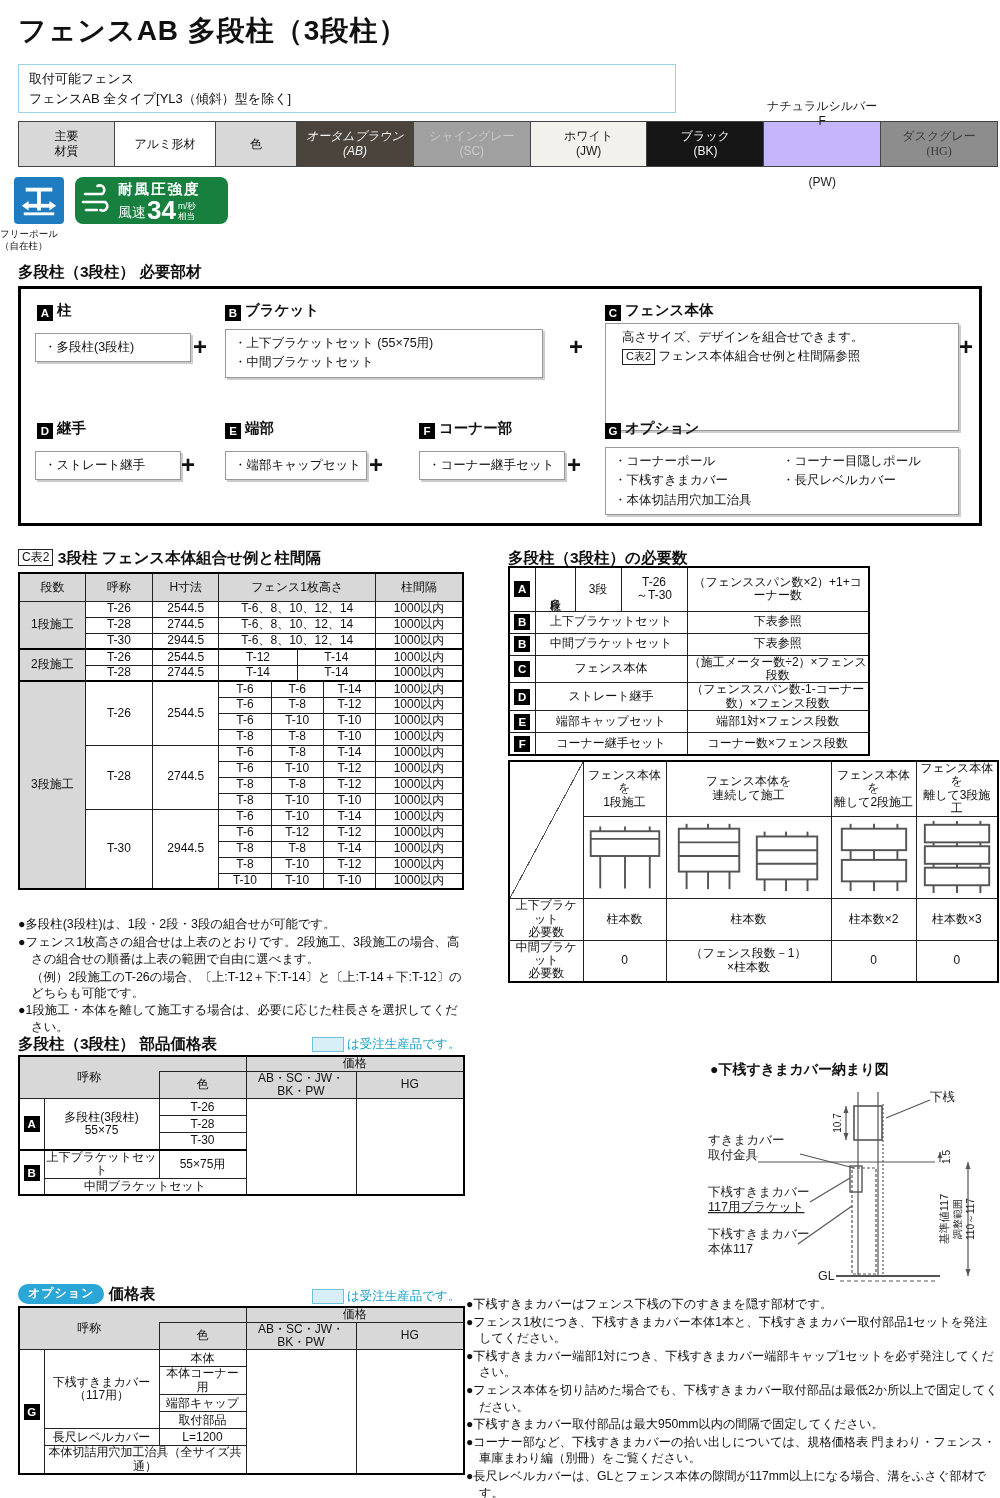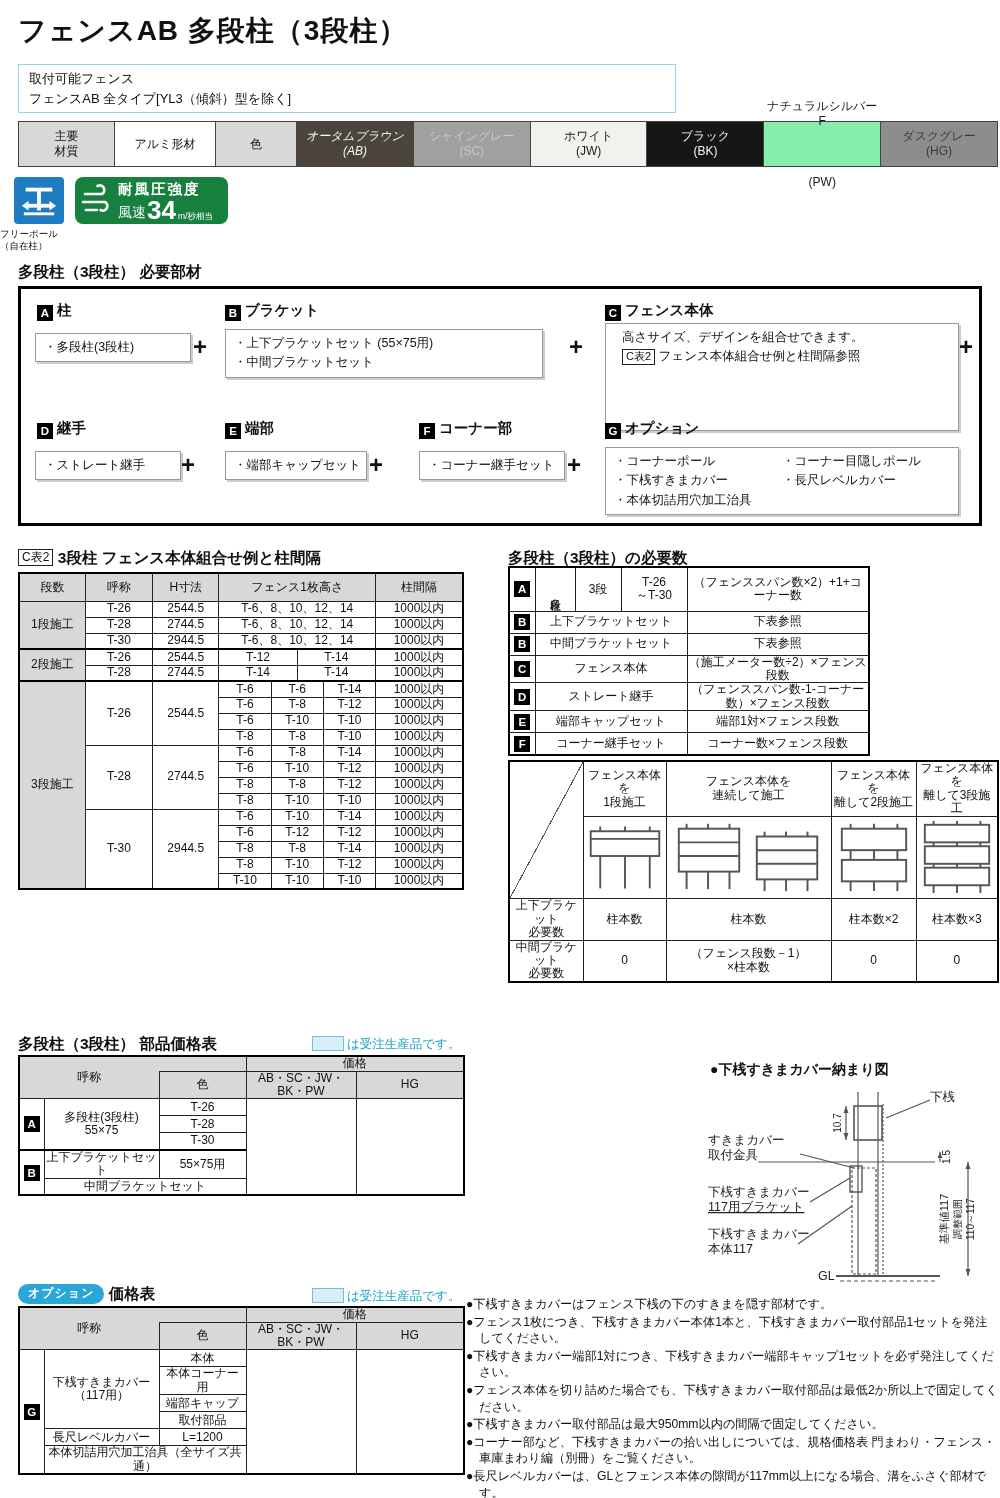--- a/index.html
+++ b/index.html
@@ -16,21 +16,21 @@
   .graybg{background:#d8d8d8}
   
   .tile{background:#1f7cc0;border-radius:4px;display:flex;align-items:center;justify-content:center}
   .tilecap{font-size:9.5px;line-height:1.25;white-space:pre-line}
   .windbadge{background:#17803f;border-radius:8px;color:#fff;display:flex;align-items:center;padding:2px 8px 2px 5px}
   .windtxt{display:flex;flex-direction:column;margin-left:2px}
   .windtitle{font-size:14.5px;font-weight:700;letter-spacing:2px}
   .windrow{display:flex;align-items:flex-end;line-height:1}
   .w-sm{font-size:14px;margin:0 1px 2px 0}
   .w-big{font-size:26px;font-weight:700;line-height:.85}
-  .w-unit{display:flex;flex-direction:row;font-size:8.5px;margin-left:2px;line-height:1.1}
+  .w-unit{display:flex;flex-direction:column;font-size:8.5px;margin-left:2px;line-height:1.1}
   
   .sec{font-size:15.5px;font-weight:700;white-space:nowrap}
   .sq{display:inline-block;width:16px;height:16px;background:#000;color:#fff;font-size:11.5px;font-weight:700;
       text-align:center;line-height:16px;vertical-align:-2px}
   
   .partbox{border:3px solid #000;background:#fff}
   .grp-title{font-size:14.5px;font-weight:700;white-space:nowrap}
   .itembox{border:1px solid #999;box-shadow:2px 2px 0 #ccc;background:#fff;font-size:12.5px;line-height:1.55;padding:4px 8px;white-space:nowrap}
   .plus{font-size:24px;font-weight:700}
   .c2badge{display:inline-block;border:1px solid #222;font-size:11px;line-height:1.25;padding:0 3px;background:#fff}
@@ -41,21 +41,21 @@
   .tb td.gray{background:#d8d8d8}
   tr.gsep td{border-top:2px solid #000}
   .pre{white-space:pre-line}
   .vt{writing-mode:vertical-rl;text-orientation:upright;font-size:11px;line-height:1;letter-spacing:1px;display:inline-block}
   .f-sm{font-size:10px}
   .f-m{font-size:11.3px}
   .nl{border-left:none !important}
   .nr{border-right:none !important}
   .diag{background:linear-gradient(to bottom right,#fff 49.6%,#555 49.6%,#555 50.4%,#fff 50.4%)}
   
-  .legend{display:flex;align-items:flex-start;font-size:12.5px;color:#12a0c6;white-space:nowrap}
+  .legend{display:flex;align-items:center;font-size:12.5px;color:#12a0c6;white-space:nowrap}
   .legend .box{width:30px;height:13px;background:#d9eff7;border:1px solid #6fc4dc;margin-right:3px}
   .optbadge{display:inline-block;background:#2ba7d7;color:#fff;border-radius:10px;font-size:12px;font-weight:700;
             padding:1px 10px 2px;vertical-align:2px;letter-spacing:1px}
   
   .notes{font-size:12.4px;line-height:1.36}
   .notes .n{padding-left:13px;text-indent:-13px;margin-bottom:1px}
   .notes .sub{padding-left:13px;text-indent:0}
   .ul{text-decoration:underline}
   svg text{font-family:"Liberation Sans","DejaVu Sans",sans-serif;fill:#222}
 </style>
@@ -81,24 +81,24 @@
       <span>(AB)</span></div>
     <div class="mcell" style="flex: 1 1 0%; background: rgb(160, 160, 160); color: rgb(201, 201, 201);">
       <span>シャイングレー</span>
       <span>(SC)</span></div>
     <div class="mcell" style="flex: 1 1 0%; background: rgb(242, 241, 235); color: rgb(26, 26, 26);">
       <span>ホワイト</span>
       <span>(JW)</span></div>
     <div class="mcell" style="flex: 1 1 0%; background: rgb(22, 22, 22); color: rgb(245, 245, 245);">
       <span>ブラック</span>
       <span>(BK)</span></div>
-    <div class="mcell" style="flex: 1 1 0%; background: #86efac; color: rgb(26, 26, 26); gap: 46px;">
+    <div class="mcell" style="flex: 1 1 0%; background: #c4b5fd; color: rgb(26, 26, 26); gap: 46px;">
       <span>ナチュラルシルバーF</span>
       <span>(PW)</span></div>
-    <div class="mcell" style="flex: 1 1 0%; background: rgb(141, 141, 141); color: rgb(60, 60, 60);">
+    <div class="mcell" style="flex: 1 1 0%; background: rgb(141, 141, 141); color: rgb(60, 60, 60); font-family: Liberation Serif, serif;">
       <span>ダスクグレー</span>
       <span>(HG)</span></div>
   </div>
 
   <div class="abs tile" style="left:14px;top:177px;width:50px;height:47px">
     <svg width="38" height="38" viewBox="0 0 40 40">
       <g stroke="#fff" stroke-width="4" fill="none">
         <line x1="6" y1="8" x2="34" y2="8"></line>
           <line x1="20" y1="8" x2="20" y2="30"></line>
         <line x1="7" y1="25" x2="33" y2="25"></line>
@@ -337,20 +337,26 @@
       <td>1000以内</td>
         </tr>
     <tr style="height:16px">
       <td colspan="2">T-10</td>
       <td colspan="2">T-10</td>
       <td colspan="2">T-10</td>
       <td>1000以内</td>
         </tr>
   </tbody>
     </table>
+  <div class="abs notes" style="left:18px;top:916px;width:452px">
+    <div class="n">●多段柱(3段柱)は、1段・2段・3段の組合せが可能です。</div>
+    <div class="n">●フェンス1枚高さの組合せは上表のとおりです。2段施工、3段施工の場合、高さの組合せの順番は上表の範囲で自由に選べます。</div>
+    <div class="sub">（例）2段施工のT-26の場合、〔上:T-12＋下:T-14〕と〔上:T-14＋下:T-12〕のどちらも可能です。</div>
+    <div class="n">●1段施工・本体を離して施工する場合は、必要に応じた柱長さを選択してください。</div>
+  </div>
 
   <div class="abs sec" style="left:508px;top:548px">多段柱（3段柱）の必要数</div>
   <table class="tb abs" style="left:508px;top:566px;width:360px">
     <colgroup>
         <col style="width:26px">
         <col style="width:40px">
         <col style="width:46px">
         <col style="width:66px">
         <col style="width:182px">
       </colgroup>

